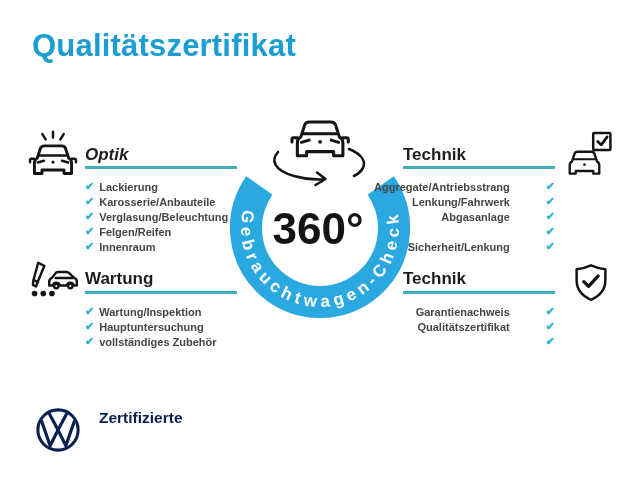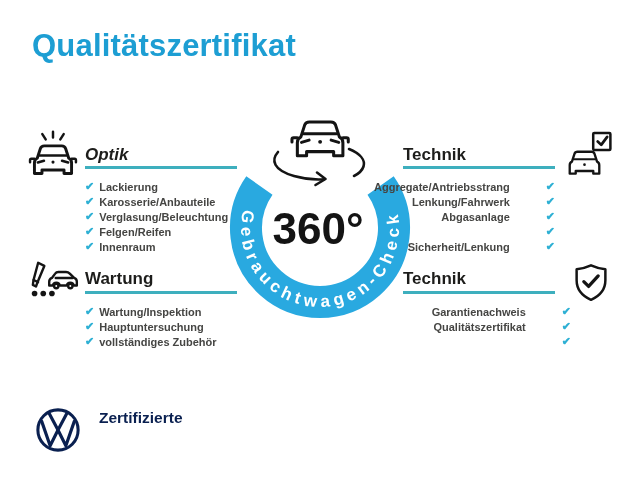--- a/index.html
+++ b/index.html
@@ -178,21 +178,21 @@
 </div>
 
 <div class="abs icon" style="left:568px;top:262px;width:46px;height:46px;">
   <svg viewBox="0 0 48 48">
     <path class="stroke" d="M24 3.5 C29 5.8 34 7 39 7.6 L39 19 C39 28.5 33.5 35.2 24 39.5 C14.5 35.2 9 28.5 9 19 L9 7.6 C14 7 19 5.8 24 3.5 Z"></path>
     <path class="stroke" style="stroke-width:3.4" d="M16.5 20.5 L21.5 25.5 L31.5 14.5"></path>
   </svg>
 </div>
 <div class="abs heading rgt" style="left:403px;top:269px;">Technik</div>
 <div class="abs sec-line" style="left:403px;top:291px;"></div>
-<div class="abs items rgt" style="left:356px;top:304px;width:215px;">
+<div class="abs items rgt" style="left:340px;top:304px;width:215px;">
   <div class="item">
       <span>Garantienachweis</span>
       <span class="chk">✔</span>
     </div>
   <div class="item">
       <span>Qualitätszertifikat</span>
       <span class="chk">✔</span>
     </div>
   <div class="item">
       <span class="chk">✔</span>

